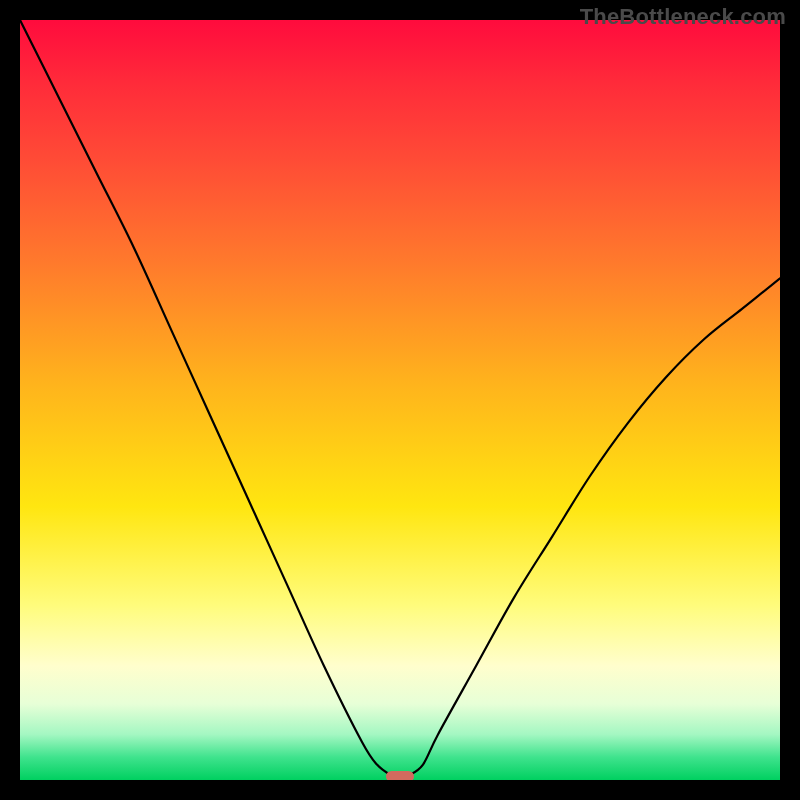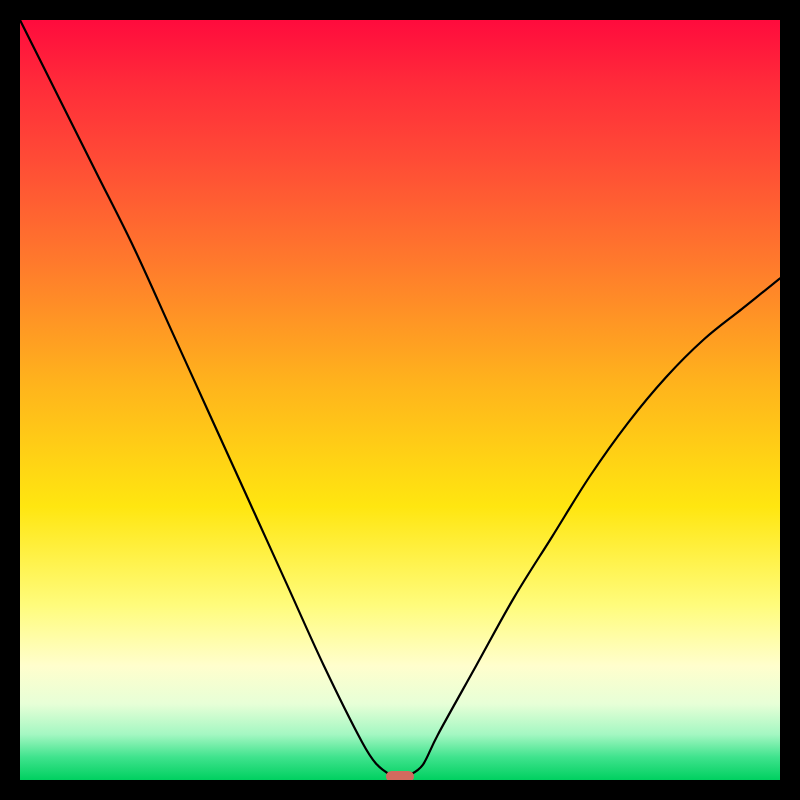--- a/index.html
+++ b/index.html
@@ -78,20 +78,21 @@
     border-radius: 6px;
     background: #d16a5e;
     z-index: 11;
   }
 </style>
 </head>
 <body>
 
 <div class="frame">
 
+  <div class="watermark">TheBottleneck.com</div>
 
   <div class="plot-area">
     <div class="gradient-bg"></div>
 
     <svg class="curve-svg" viewBox="0 0 760 760" preserveAspectRatio="none">
       <path class="curve-path" d="M 0.00 0.00 C 6.33 12.67, 25.33 50.67, 38.00 76.00 C 50.67 101.33, 63.33 126.67, 76.00 152.00 C 88.67 177.33, 101.33 201.40, 114.00 228.00 C 126.67 254.60, 139.33 283.73, 152.00 311.60 C 164.67 339.47, 177.33 367.33, 190.00 395.20 C 202.67 423.07, 215.33 450.93, 228.00 478.80 C 240.67 506.67, 253.33 534.53, 266.00 562.40 C 278.67 590.27, 291.33 619.40, 304.00 646.00 C 316.67 672.60, 333.13 705.53, 342.00 722.00 C 350.87 738.47, 352.13 739.10, 357.20 744.80 C 362.27 750.50, 368.60 753.67, 372.40 756.20 C 376.20 758.73, 377.47 760.00, 380.00 760.00 C 382.53 760.00, 383.80 758.73, 387.60 756.20 C 391.40 753.67, 397.73 751.77, 402.80 744.80 C 407.87 737.83, 409.13 730.87, 418.00 714.40 C 426.87 697.93, 443.33 668.80, 456.00 646.00 C 468.67 623.20, 481.33 599.13, 494.00 577.60 C 506.67 556.07, 519.33 537.07, 532.00 516.80 C 544.67 496.53, 557.33 475.00, 570.00 456.00 C 582.67 437.00, 595.33 419.27, 608.00 402.80 C 620.67 386.33, 633.33 371.13, 646.00 357.20 C 658.67 343.27, 671.33 330.60, 684.00 319.20 C 696.67 307.80, 709.33 298.93, 722.00 288.80 C 734.67 278.67, 753.67 263.47, 760.00 258.40"></path>
     </svg>
 
     <div class="valley-marker" style="left: 366px; top: 751px;"></div>
   </div>

